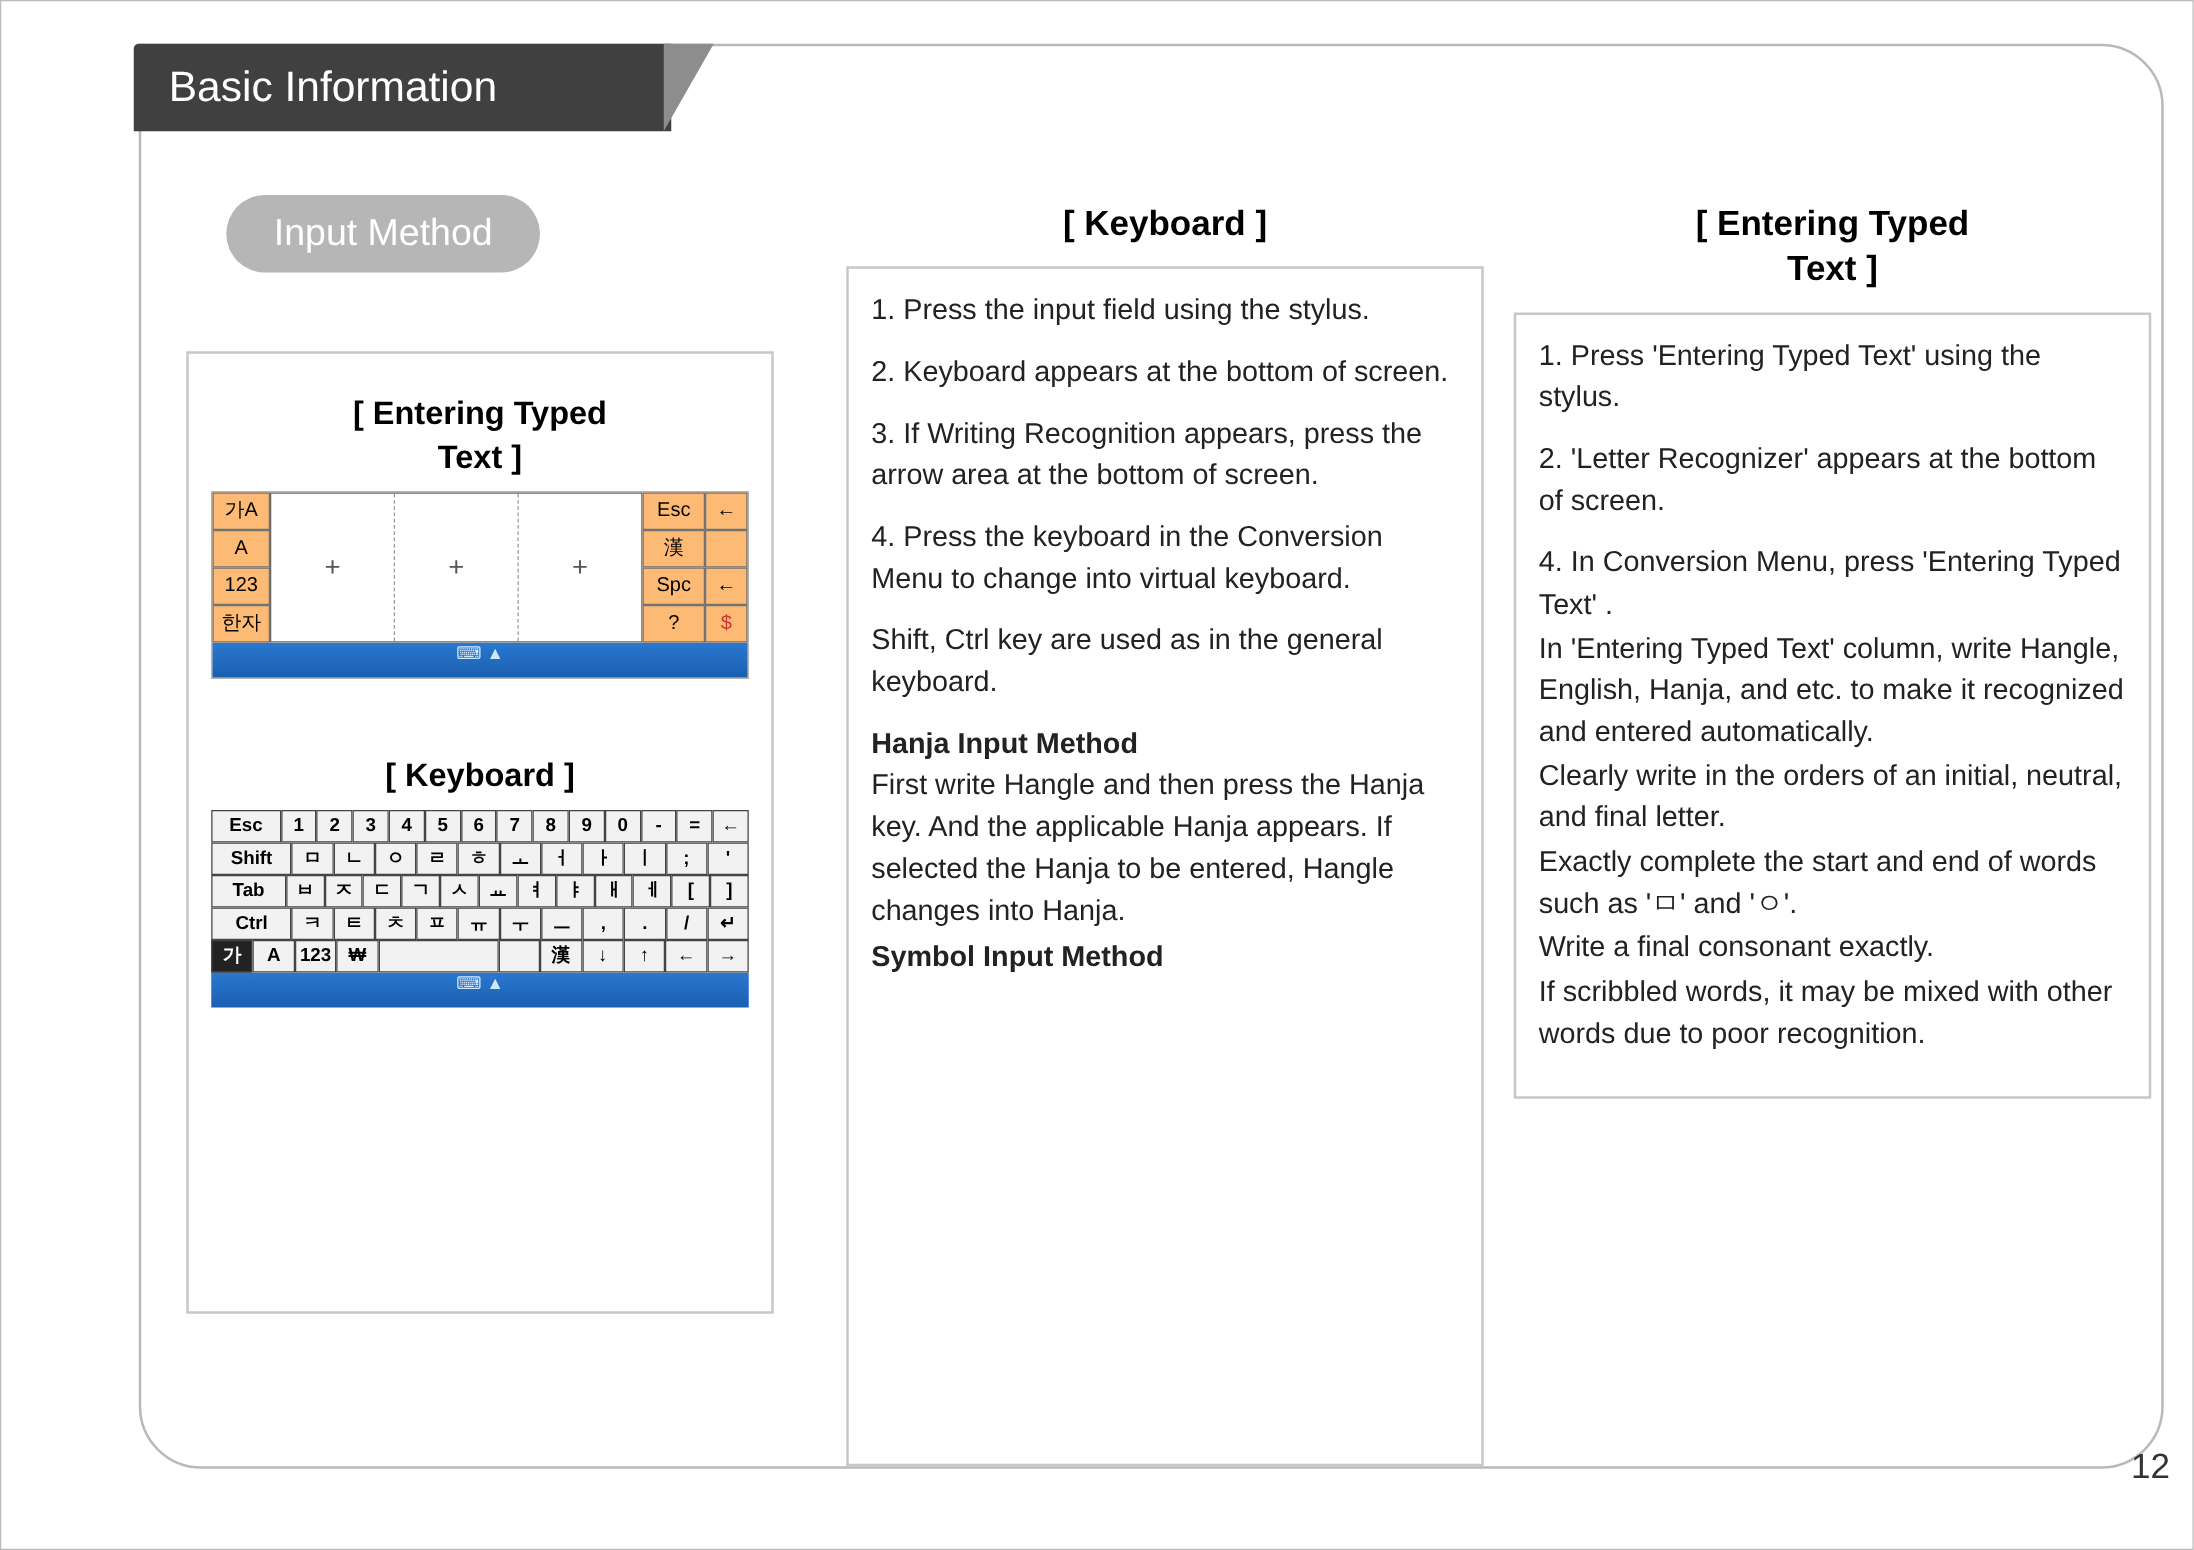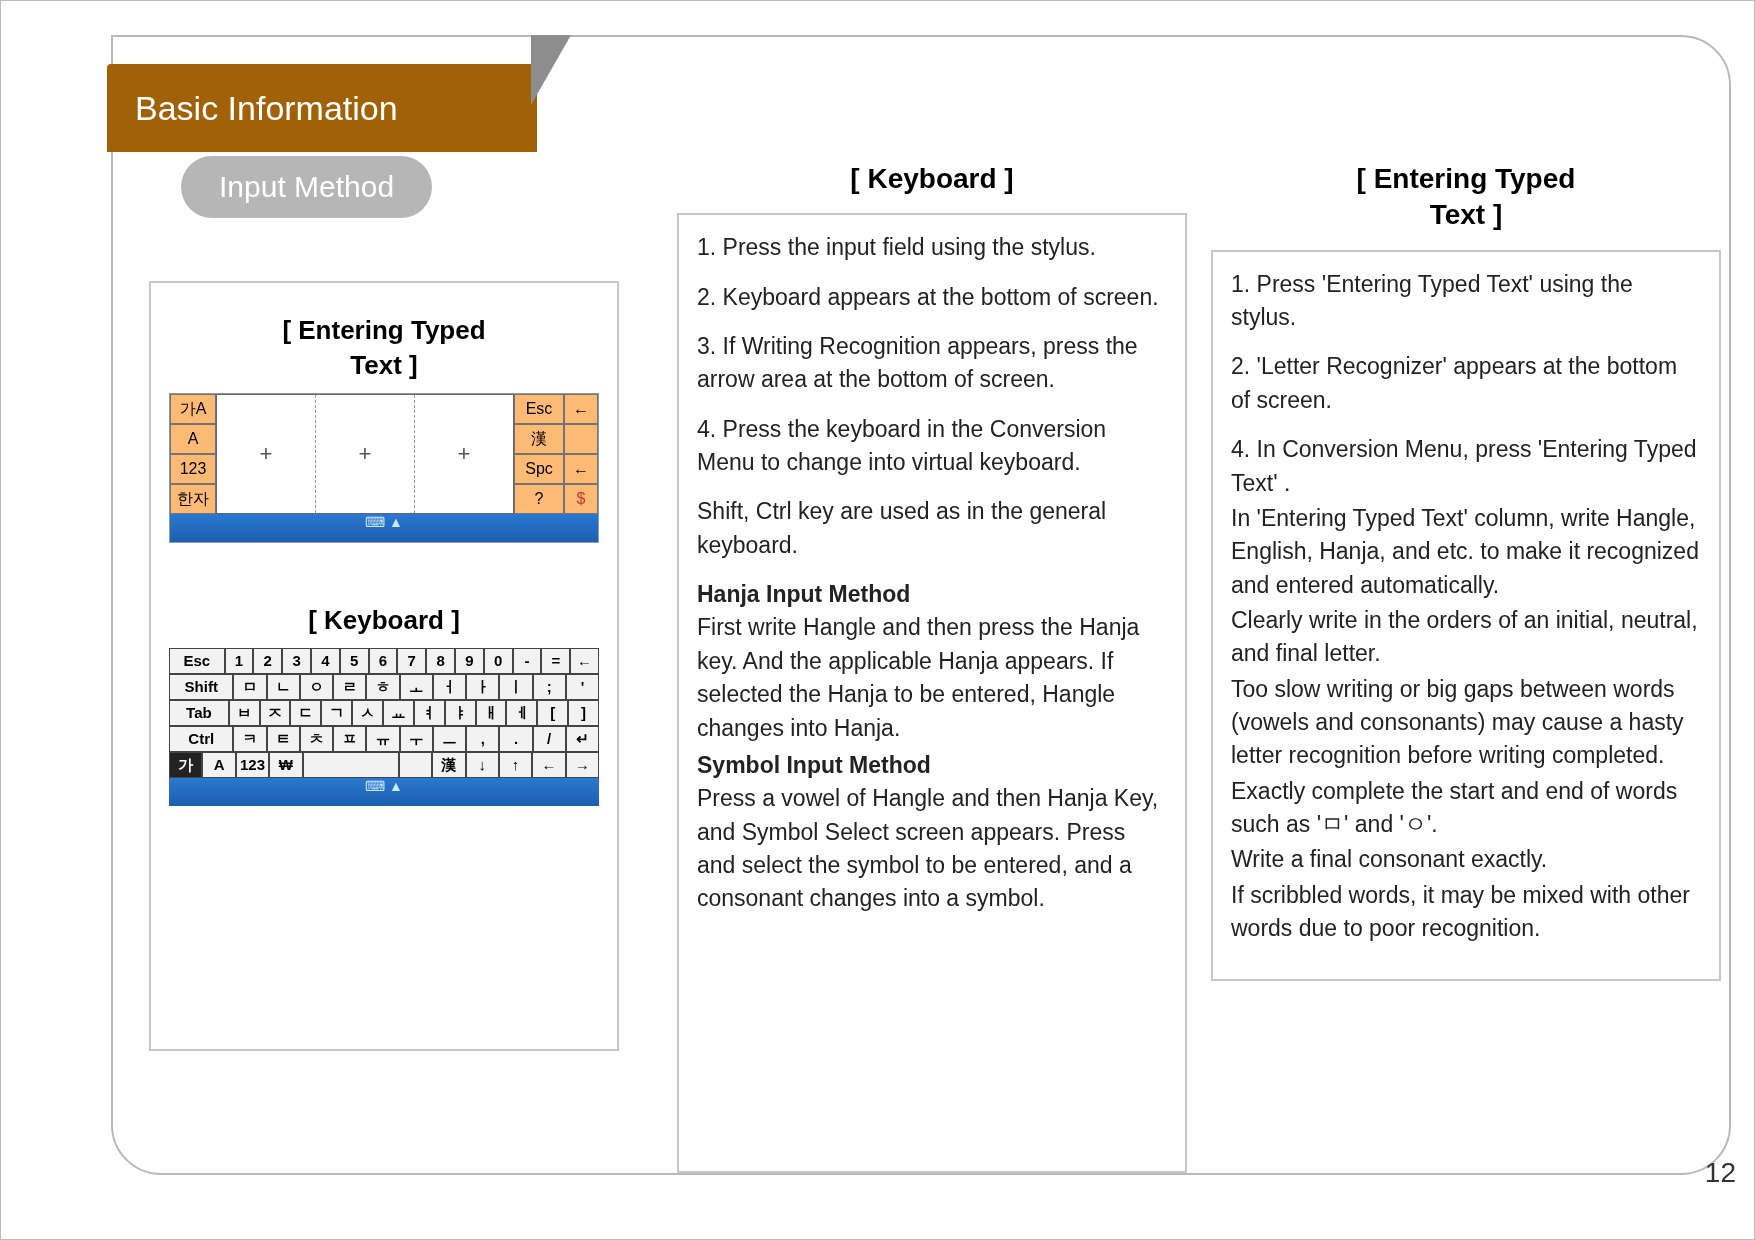--- a/index.html
+++ b/index.html
@@ -16,31 +16,30 @@
     position: absolute;
     left: 110px; top: 34px;
     width: 1620px; height: 1140px;
     border: 2px solid #b9b9b9;
     border-radius: 50px;
     border-top-left-radius: 0;
   }
   .header-tab {
     position: absolute;
     left: 106px; top: 34px;
-    width: 430px; height: 88px;
-    background: #a16207;
+    width: 430px; height: 70px;
+    background: #404040;
     color: #fff;
     font-size: 34px;
     font-weight: 400;
     display: flex;
     align-items: center;
     padding-left: 28px;
     border-radius: 4px 0 0 0;
     z-index: 2;
-    margin-top: 29px;
   }
   .header-slant {
     position: absolute;
     left: 530px; top: 34px;
     width: 0; height: 0;
     border-top: 70px solid #8d8d8d;
     border-right: 40px solid transparent;
     z-index: 2;
   }
   .pill {
@@ -292,33 +291,31 @@
   <div class="col-title">[ Keyboard ]</div>
   <div class="content-box" style="height:960px; overflow:hidden;">
     <p>1. Press the input field using the stylus.</p>
     <p>2. Keyboard appears at the bottom of screen.</p>
     <p>3. If Writing Recognition appears, press the arrow area at the bottom of screen.</p>
     <p>4. Press the keyboard in the Conversion Menu to change into virtual keyboard.</p>
     <p>Shift, Ctrl key are used as in the general keyboard.</p>
     <p class="subhead">Hanja Input Method</p>
     <p class="tight">First write Hangle and then press the Hanja key. And the applicable Hanja appears. If selected the Hanja to be entered, Hangle changes into Hanja.</p>
     <p class="subhead">Symbol Input Method</p>
-    <p class="tight">Press a vowel of Hangle and then Hanja Key, and Symbol Select screen appears. Press and select the symbol to be entered, and a consonant changes into a symbol.</p>
   </div>
 </div>
 
 <div class="rightcol-block">
   <div class="col-title" style="white-space:pre-line;">[ Entering Typed
 Text ]</div>
   <div class="content-box">
     <p>1. Press 'Entering Typed Text' using the stylus.</p>
     <p>2. 'Letter Recognizer' appears at the bottom of screen.</p>
     <p class="tight">4. In Conversion Menu, press 'Entering Typed Text' .</p>
     <p class="tight">In 'Entering Typed Text' column, write Hangle, English, Hanja, and etc. to make it recognized and entered automatically.</p>
     <p class="tight">Clearly write in the orders of an initial, neutral, and final letter.</p>
-    <p class="tight">Too slow writing or big gaps between words (vowels and consonants) may cause a hasty letter recognition before writing completed.</p>
     <p class="tight">Exactly complete the start and end of words such as 'ㅁ' and 'ㅇ'.</p>
     <p class="tight">Write a final consonant exactly.</p>
     <p class="tight">If scribbled words, it may be mixed with other words due to poor recognition.</p>
   </div>
 </div>
 
 <div class="pagenum">12</div>
 
 </body></html>

